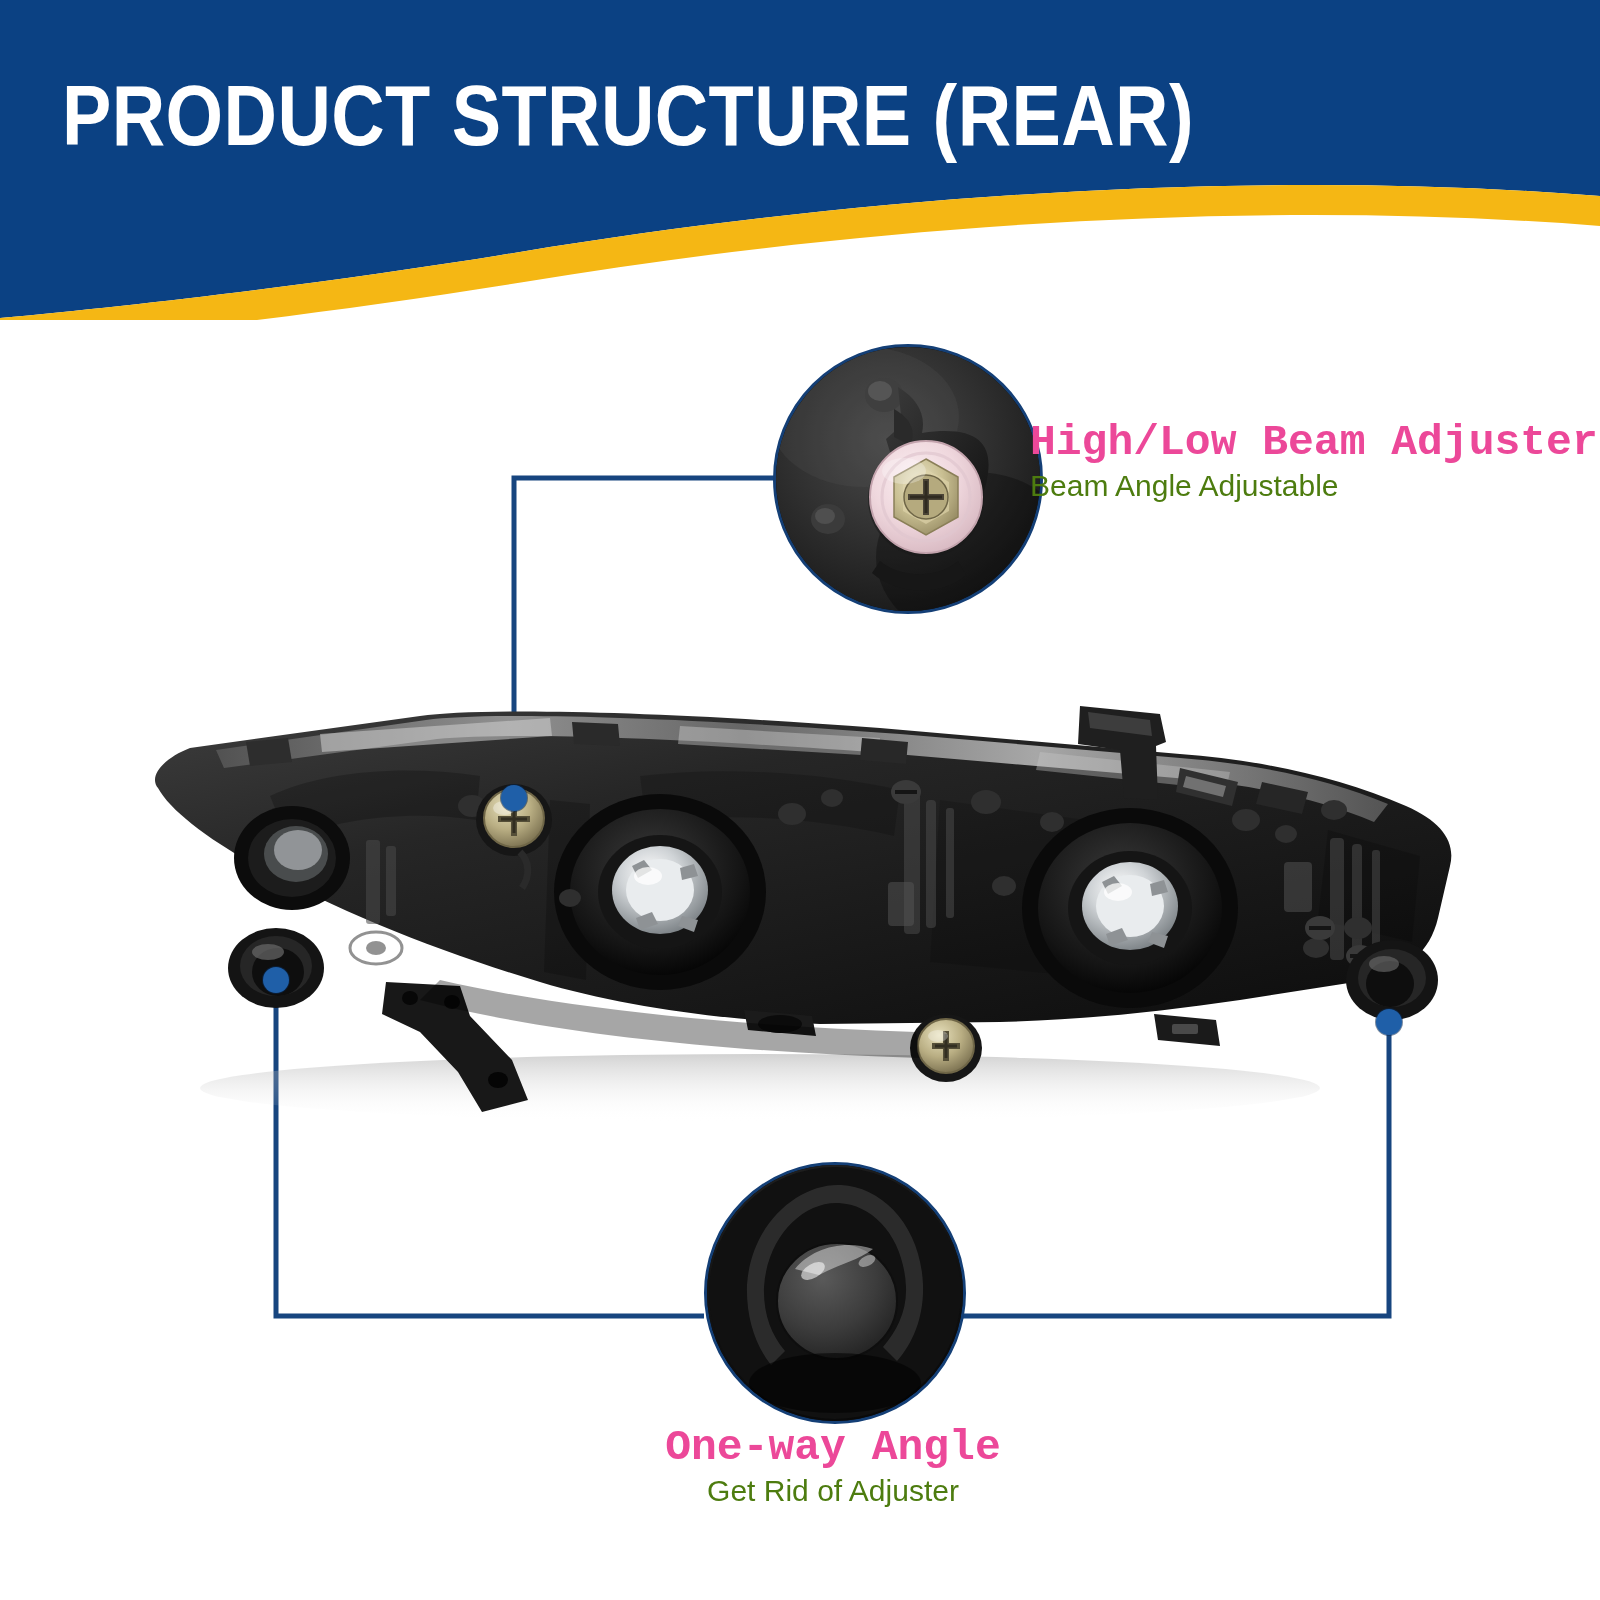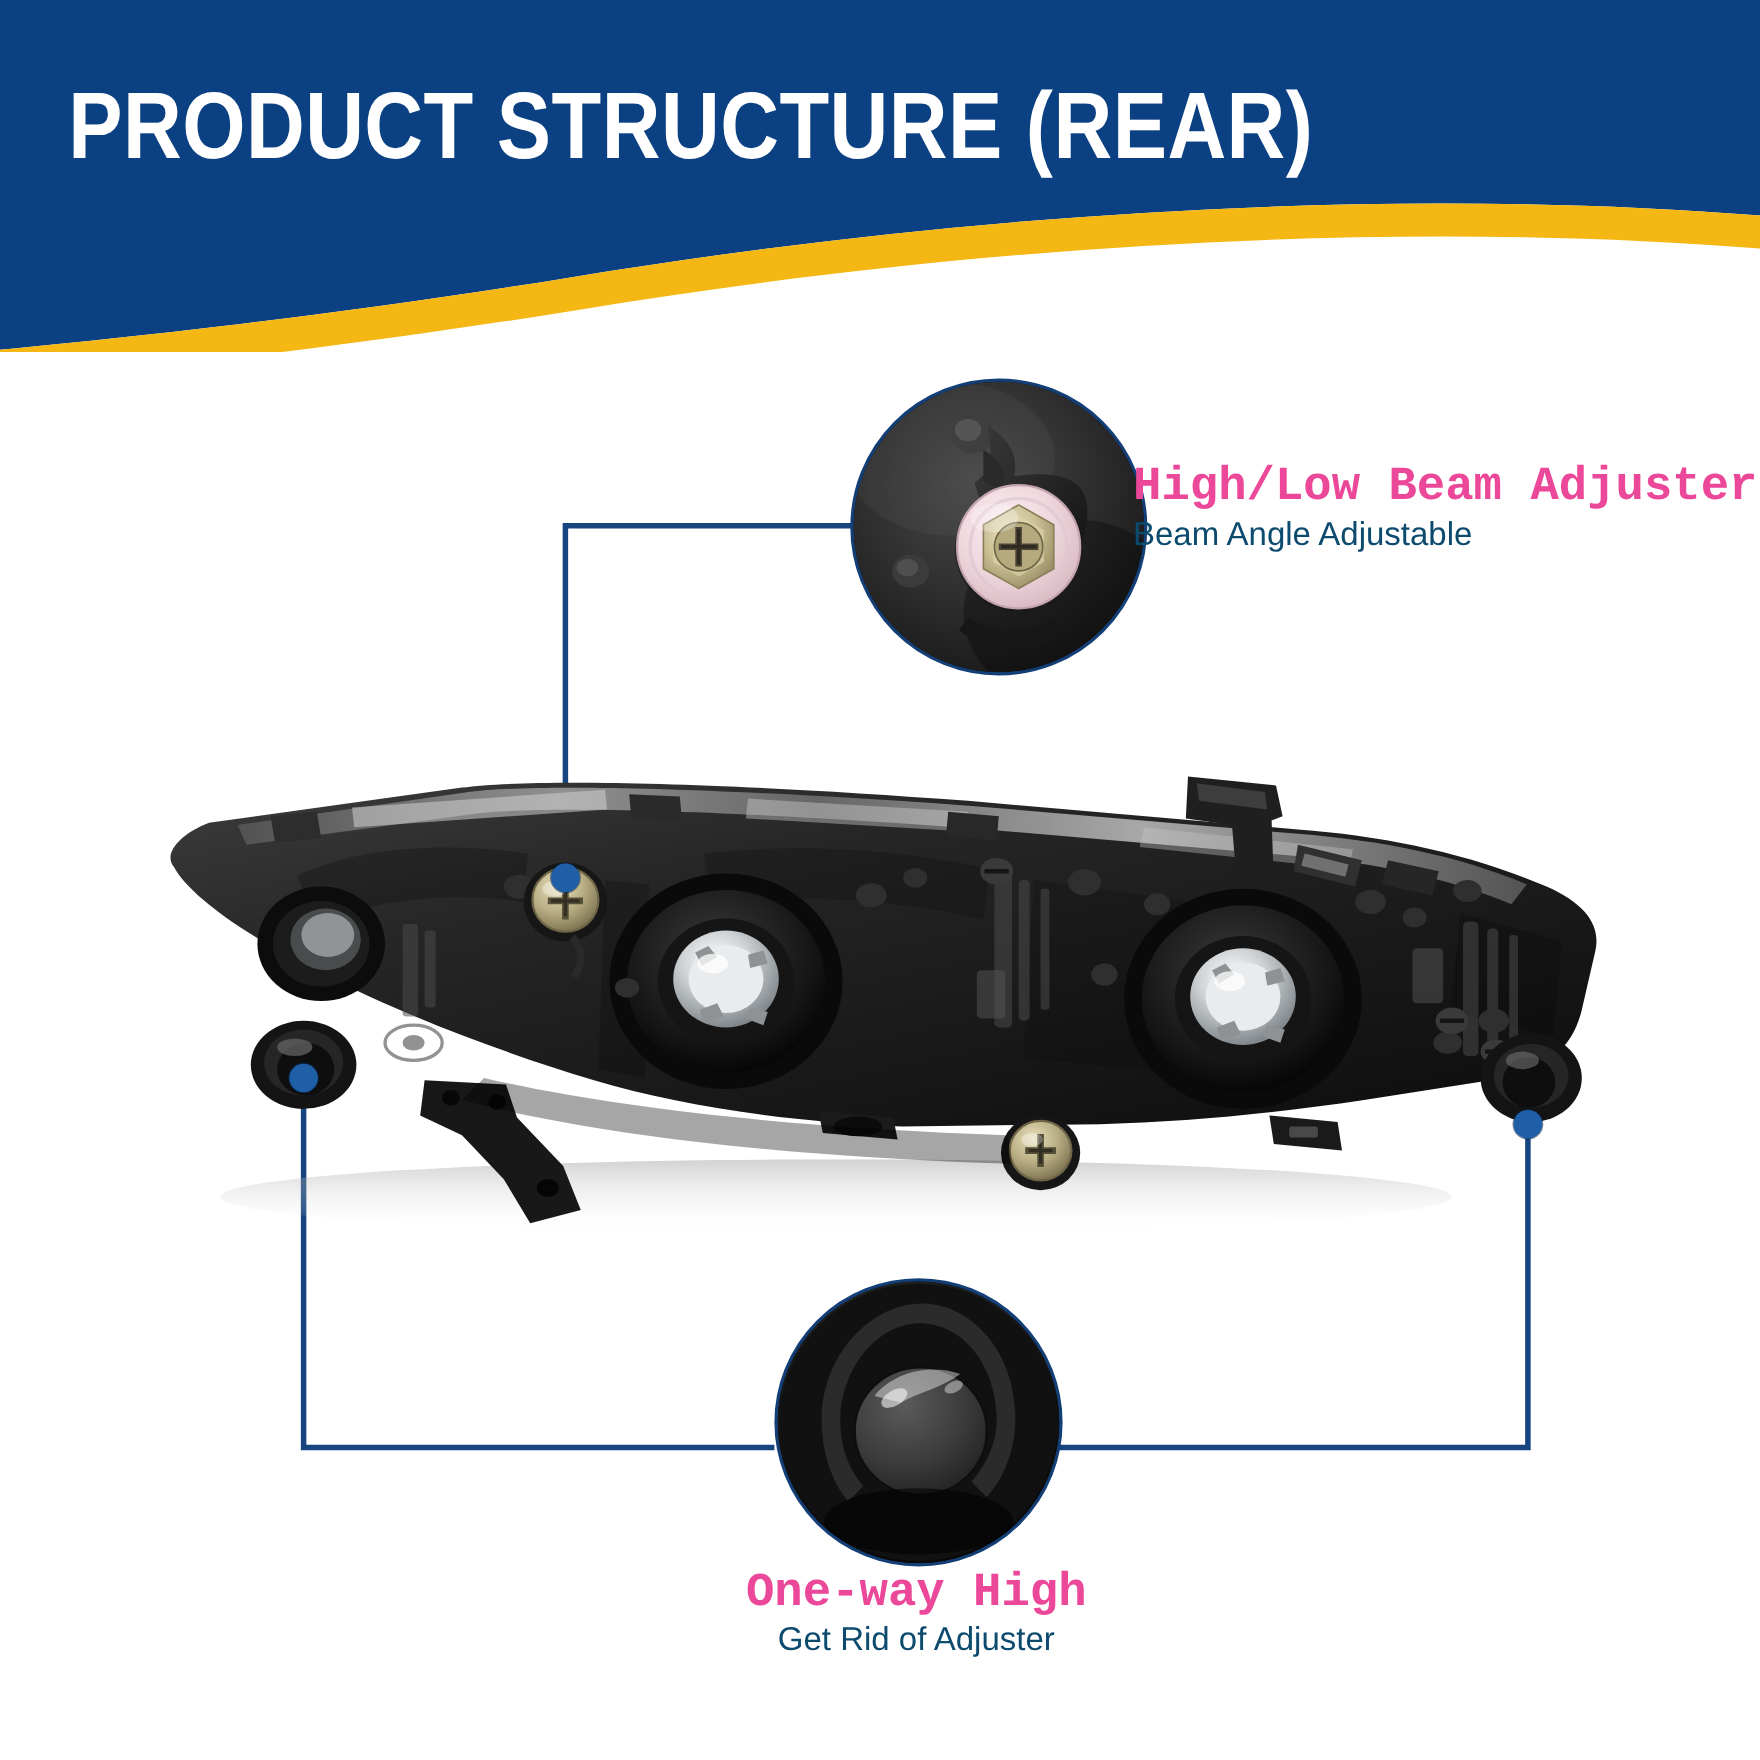--- a/index.html
+++ b/index.html
@@ -42,21 +42,21 @@
   #callout-top{left:773px;top:344px;width:264px;height:264px;}
   #callout-bottom{left:704px;top:1162px;width:256px;height:256px;}
 
   .callout-text{position:absolute;}
   .callout-title{
     font-size:43px;font-weight:bold;color:#ec4899;
     line-height:1.08;white-space:nowrap;
     font-family:Liberation Mono, monospace;
   }
   .callout-sub{
-    font-size:30px;font-weight:normal;color:#0c4a6e;
+    font-size:30px;font-weight:normal;color:#4d7c0f;
     line-height:1.12;white-space:nowrap;margin-top:3px;
     font-family:"Liberation Sans", sans-serif;
   }
   #text-top{left:1030px;top:420px;text-align:left;}
   #text-bottom{left:533px;top:1425px;width:600px;text-align:center;}
   #text-bottom .callout-title,#text-bottom .callout-sub{text-align:center;}
 
   
   #product{position:absolute;left:120px;top:680px;width:1400px;height:470px;}
   .marker-dot{
@@ -182,21 +182,21 @@
 
       <path d="M88,104 C104,84 136,74 166,84 C150,96 130,100 112,110 Z" fill="#ffffff" opacity="0.42"></path>
       <ellipse cx="106" cy="106" rx="13" ry="7" fill="#ffffff" opacity="0.55" transform="rotate(-30 106 106)"></ellipse>
       <ellipse cx="160" cy="96" rx="9" ry="5" fill="#ffffff" opacity="0.40" transform="rotate(-25 160 96)"></ellipse>
 
       <ellipse cx="128" cy="218" rx="86" ry="30" fill="#000000" opacity="0.55"></ellipse>
     </svg>
   </div>
 
   <div id="text-bottom" class="callout-text">
-    <div class="callout-title">One-way High</div>
+    <div class="callout-title">One-way Angle</div>
     <div class="callout-sub">Get Rid of Adjuster</div>
   </div>
 
   <div id="product">
     <svg width="1400" height="470" viewBox="0 0 1400 470">
       <defs>
         <linearGradient id="shellMain" x1="0.05" y1="0" x2="0.95" y2="1">
           <stop offset="0%" stop-color="#3b3b3b"></stop>
           <stop offset="30%" stop-color="#262626"></stop>
           <stop offset="60%" stop-color="#1b1b1b"></stop>

